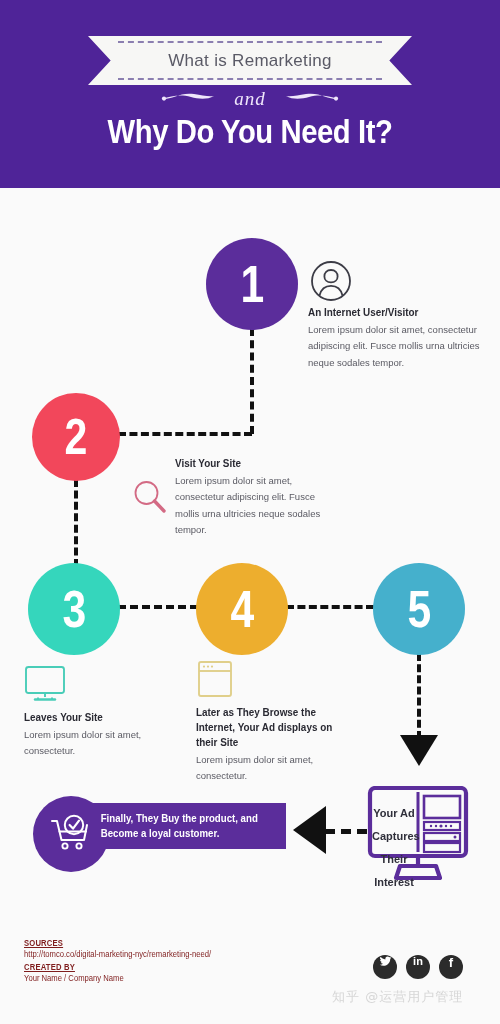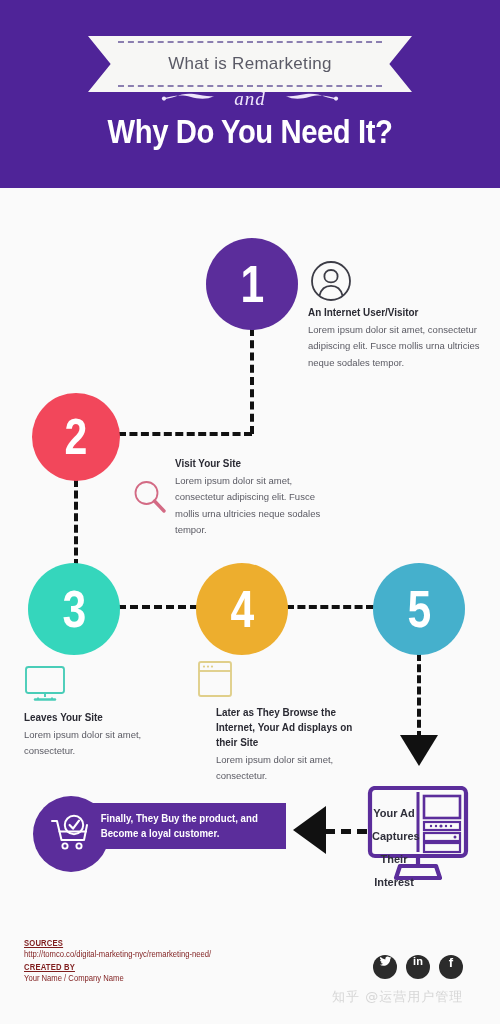--- a/index.html
+++ b/index.html
@@ -22,21 +22,21 @@
     left: 0; top: 0;
     width: 500px;
     height: 188px;
     background: #4F2498;
     overflow: hidden;
   }
   #ribbon {
     position: absolute;
     left: 88px; top: 36px;
     width: 324px;
-    height: 56px;
+    height: 49px;
     background: #f7f7f5;
     -webkit-clip-path: polygon(0 0, 100% 0, 100% 100%, 0 100%, 7% 50%);
     clip-path: polygon(0% 0%, 100% 0%, 93% 50%, 100% 100%, 0% 100%, 7% 50%);
     display: flex;
     align-items: center;
     justify-content: center;
   }
   #ribbon-inner {
     position: absolute;
     left: 30px; right: 30px; top: 5px; bottom: 5px;
@@ -159,21 +159,21 @@
     font-size: 9.5px;
     color: #5a5a63;
     line-height: 1.72;
     font-family: "Liberation Sans", sans-serif;
     margin-top: 2px;
   }
 
   #blk1 { position: absolute; left: 308px; top: 305px; width: 175px; }
   #blk2 { position: absolute; left: 175px; top: 456px; width: 150px; }
   #blk3 { position: absolute; left: 24px;  top: 710px; width: 130px; }
-  #blk4 { position: absolute; left: 196px; top: 705px; width: 170px; margin-left: 20px; }
+  #blk4 { position: absolute; left: 196px; top: 705px; width: 170px; }
 
   #icon1 { position: absolute; left: 310px; top: 260px; }
   #icon2 { position: absolute; left: 131px; top: 478px; }
   #icon3 { position: absolute; left: 24px;  top: 665px; }
   #icon4 { position: absolute; left: 197px; top: 660px; }
 
   
   #cta-circle {
     position: absolute;
     left: 33px; top: 796px;

